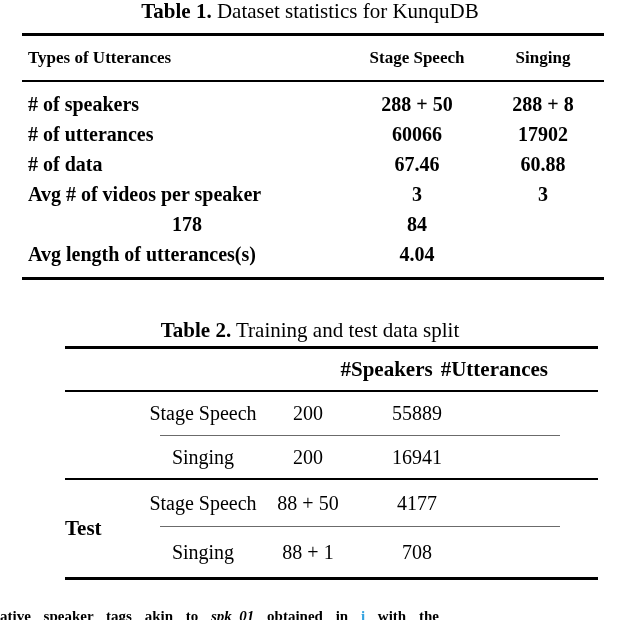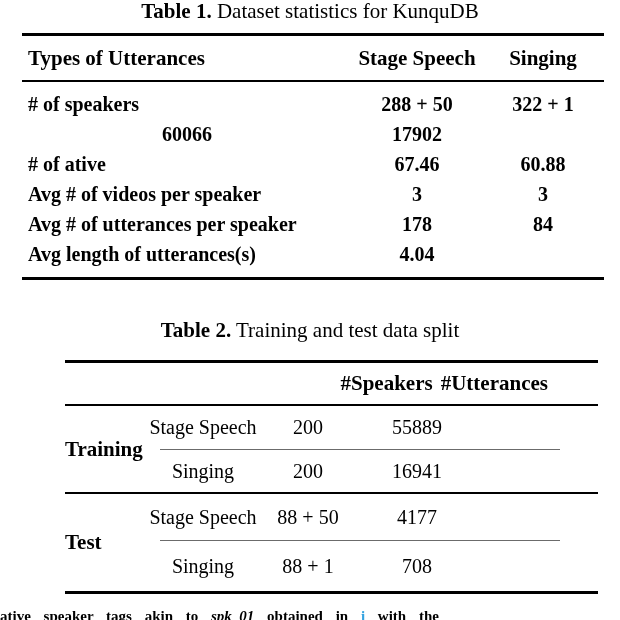--- a/index.html
+++ b/index.html
@@ -38,35 +38,35 @@
   .rule-mid   { height: 2px; background: #000000; }
   .t1-grid {
     display: grid;
     grid-template-columns: 1fr 130px 122px;
     align-items: center;
     font-weight: bold;
   }
   #t1-header {
     height: 44px;
     font-weight: bold;
-    font-size: 21px;
+    font-size: 17px;
   }
   #t1-body { padding: 7px 0 8px 0; }
   .t1-row {
     height: 30px;
     line-height: 30px;
     font-size: 20px;
   }
   .cell-label { padding-left: 6px; text-align: left; }
   .cell-num   { text-align: center; }
 
   
   #table2 {
     position: absolute;
-    top: 360px;
+    top: 346px;
     left: 65px;
     width: 533px;
   }
   #t2-header {
     height: 41px;
     display: flex;
     justify-content: flex-end;
     align-items: center;
     gap: 8px;
     padding-right: 50px;
@@ -135,38 +135,38 @@
     <div id="t1-header" class="t1-grid">
       <div class="cell-label">Types of Utterances</div>
       <div class="cell-num">Stage Speech</div>
       <div class="cell-num">Singing</div>
     </div>
     <div class="rule-mid"></div>
     <div id="t1-body">
       <div class="t1-grid t1-row">
         <div class="cell-label"># of speakers</div>
         <div class="cell-num">288 + 50</div>
-        <div class="cell-num">322 + 1</div>
-      </div>
-      <div class="t1-grid t1-row">
+        <div class="cell-num">288 + 8</div>
+      </div>
+      <div class="t1-grid t1-row">
+        <div class="cell-label"># of utterances</div>
         <div class="cell-num">60066</div>
         <div class="cell-num">17902</div>
       </div>
       <div class="t1-grid t1-row">
-        <div class="cell-label"># of ative</div>
+        <div class="cell-label"># of data</div>
         <div class="cell-num">67.46</div>
         <div class="cell-num">60.88</div>
       </div>
       <div class="t1-grid t1-row">
         <div class="cell-label">Avg # of videos per speaker</div>
         <div class="cell-num">3</div>
         <div class="cell-num">3</div>
       </div>
       <div class="t1-grid t1-row">
-        <div class="cell-label">Avg # of utterances per speaker</div>
         <div class="cell-num">178</div>
         <div class="cell-num">84</div>
       </div>
       <div class="t1-grid t1-row">
         <div class="cell-label">Avg length of utterances(s)</div>
         <div class="cell-num">4.04</div>
       </div>
     </div>
     <div class="rule-thick"></div>
   </div>
@@ -178,21 +178,20 @@
 
   <div id="table2">
     <div class="rule-thick"></div>
     <div id="t2-header">
       <span>#Speakers</span>
       <span>#Utterances</span>
     </div>
     <div class="rule-mid"></div>
 
     <div class="t2-group">
-      <div class="t2-group-label">Training</div>
       <div class="t2-row row-h43">
         <div></div>
         <div class="cell-type">Stage Speech</div>
         <div class="cell-num">200</div>
         <div class="cell-num">55889</div>
       </div>
       <div class="cmidrule"></div>
       <div class="t2-row row-h42">
         <div></div>
         <div class="cell-type">Singing</div>

